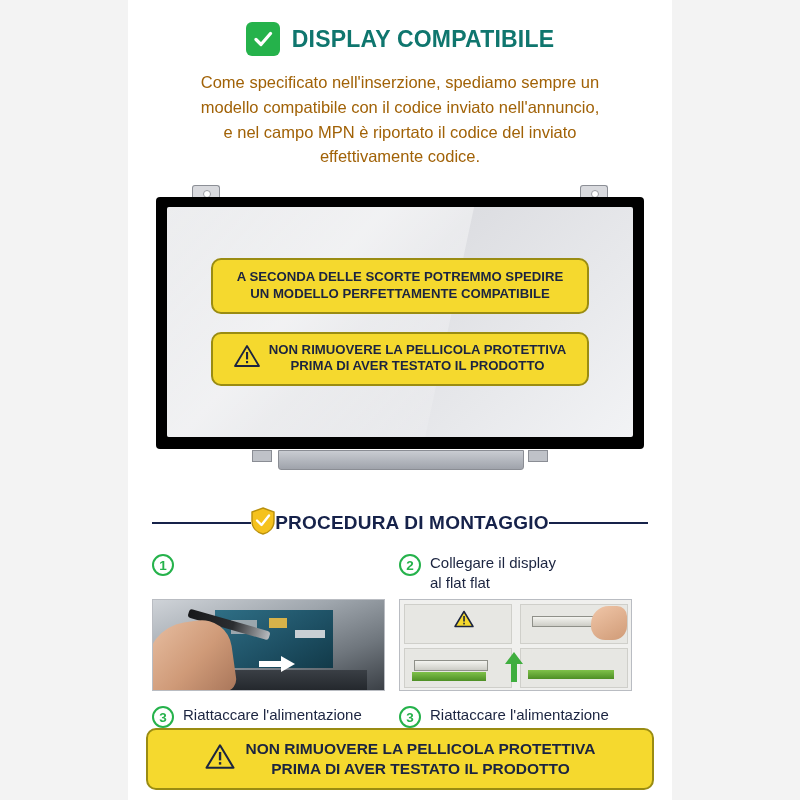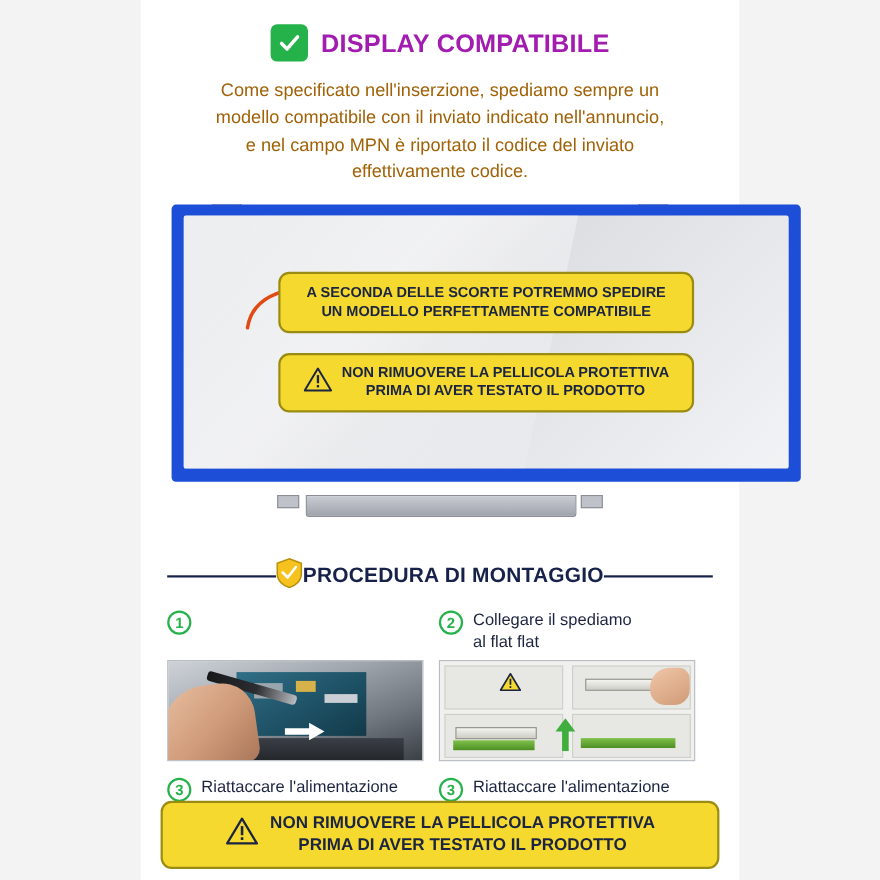--- a/index.html
+++ b/index.html
@@ -56,21 +56,21 @@
     background: #25b24b;
     display: flex;
     align-items: center;
     justify-content: center;
     flex: none;
   }
   .check-badge svg { display: block; }
   .header-title {
     font-size: 23px;
     font-weight: bold;
-    color: #a21caf;
+    color: #0f766e;
     letter-spacing: 0.2px;
     white-space: nowrap;
   }
 
   .intro {
     margin: 14px 22px 0 22px;
     text-align: center;
     font-size: 16.5px;
     line-height: 1.5;
     color: #a16207;
@@ -104,24 +104,24 @@
     border-radius: 50%;
     background: #ffffff;
     border: 1px solid #9a9ca2;
   }
   .tab.left { left: 36px; }
   .tab.right { right: 36px; }
 
   .screen-outer {
     position: absolute;
     left: 0;
-    top: 1px;
-    width: 572px;
+    top: 12px;
+    width: 488px;
     height: 252px;
-    background: #1d4ed8;
+    background: #000000;
     border-radius: 4px;
     box-sizing: border-box;
     padding: 10px 11px 12px 11px;
   }
   .screen-inner {
     position: relative;
     width: 100%;
     height: 100%;
     background: linear-gradient(135deg, #e9eaec 0%, #dddee2 45%, #f2f3f5 100%);
     border-radius: 2px;
@@ -362,21 +362,21 @@
       <span class="check-badge">
         <svg width="22" height="22" viewBox="0 0 22 22" aria-hidden="true">
           <path d="M4 11.5 L9 16.5 L18.5 5.5" fill="none" stroke="#ffffff" stroke-width="3.2" stroke-linecap="round" stroke-linejoin="round"></path>
         </svg>
       </span>
       <div class="header-title">DISPLAY COMPATIBILE</div>
     </div>
 
     <div class="intro">
       <div>Come specificato nell'inserzione, spediamo sempre un</div>
-      <div>modello compatibile con il inviato indicato nell'annuncio,</div>
+      <div>modello compatibile con il codice inviato nell'annuncio,</div>
       <div>e nel campo MPN è riportato il codice del inviato</div>
       <div>effettivamente codice.</div>
     </div>
 
     <div class="panel-wrap">
       <div class="tab left"></div>
       <div class="tab right"></div>
 
       <div class="screen-outer">
         <div class="screen-inner">
@@ -446,21 +446,21 @@
               <path d="M2 7 H24 V2 L38 10 L24 18 V13 H2 Z" fill="#ffffff"></path>
             </svg>
           </span>
         </div>
       </div>
 
       <div class="step-col">
         <div class="step-head">
           <div class="num-circle">2</div>
           <div class="step-text">
-            <span>Collegare il spediamo</span><br>
+            <span>Collegare il display</span><br>
             <span>al flat flat</span>
           </div>
         </div>
         <div class="photo p2">
           <div class="cellA"></div>
           <div class="cellB"></div>
           <div class="cellC"></div>
           <div class="cellD"></div>
 
           <div class="conn" style="left:132px; top:16px; width:74px;"></div>

